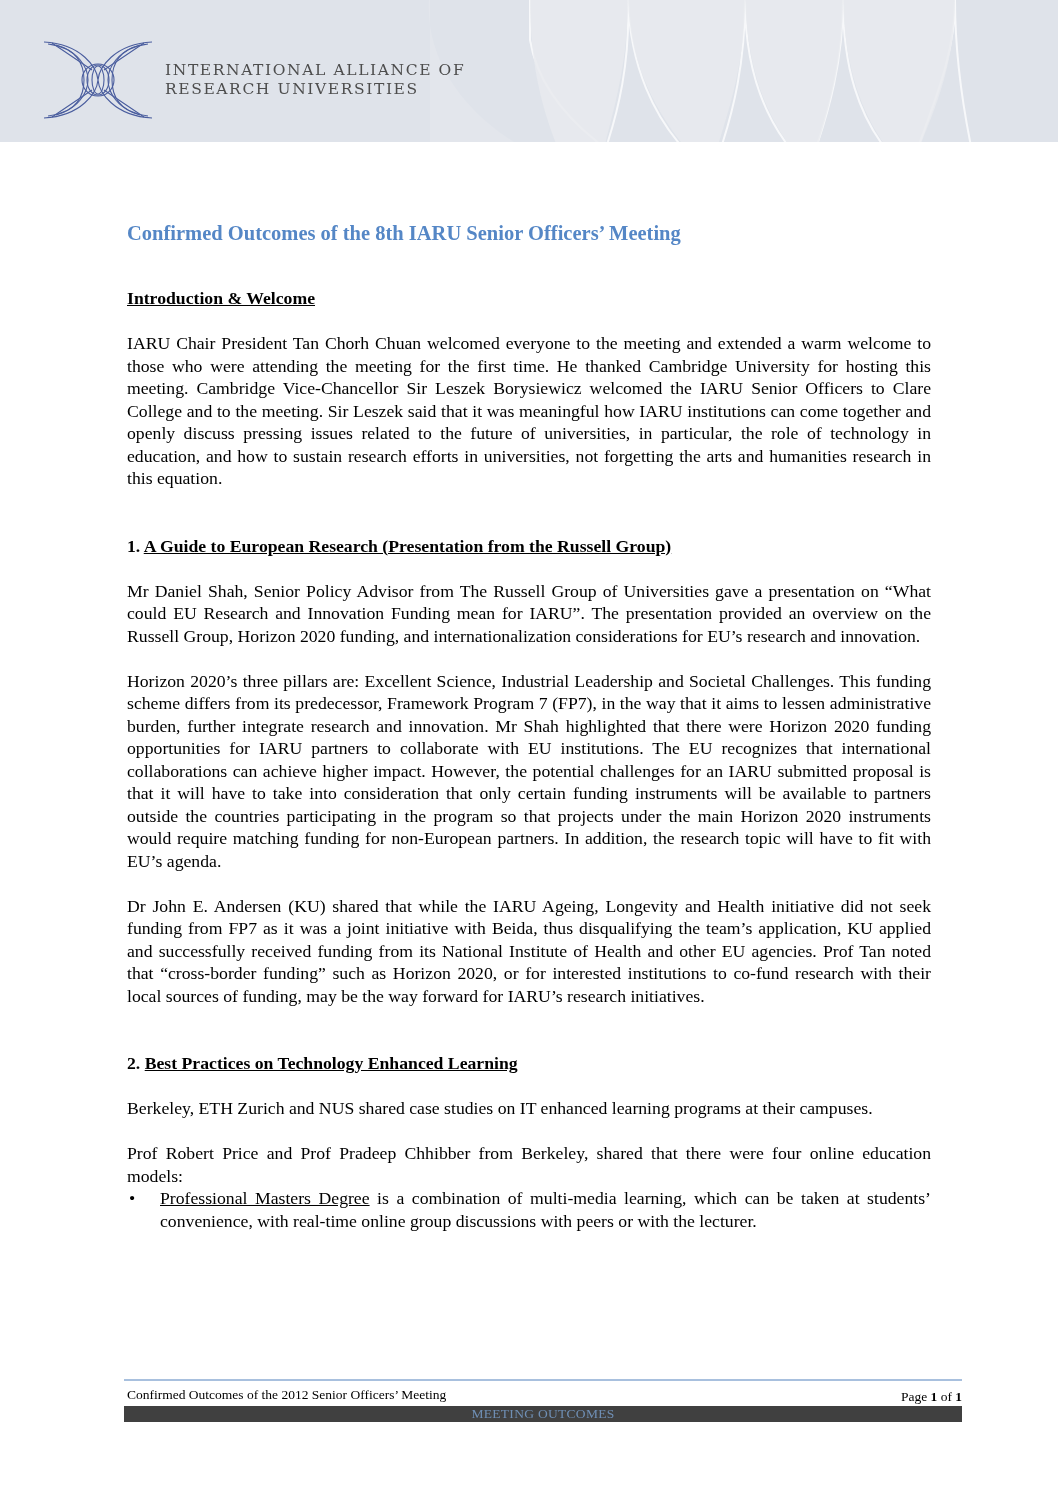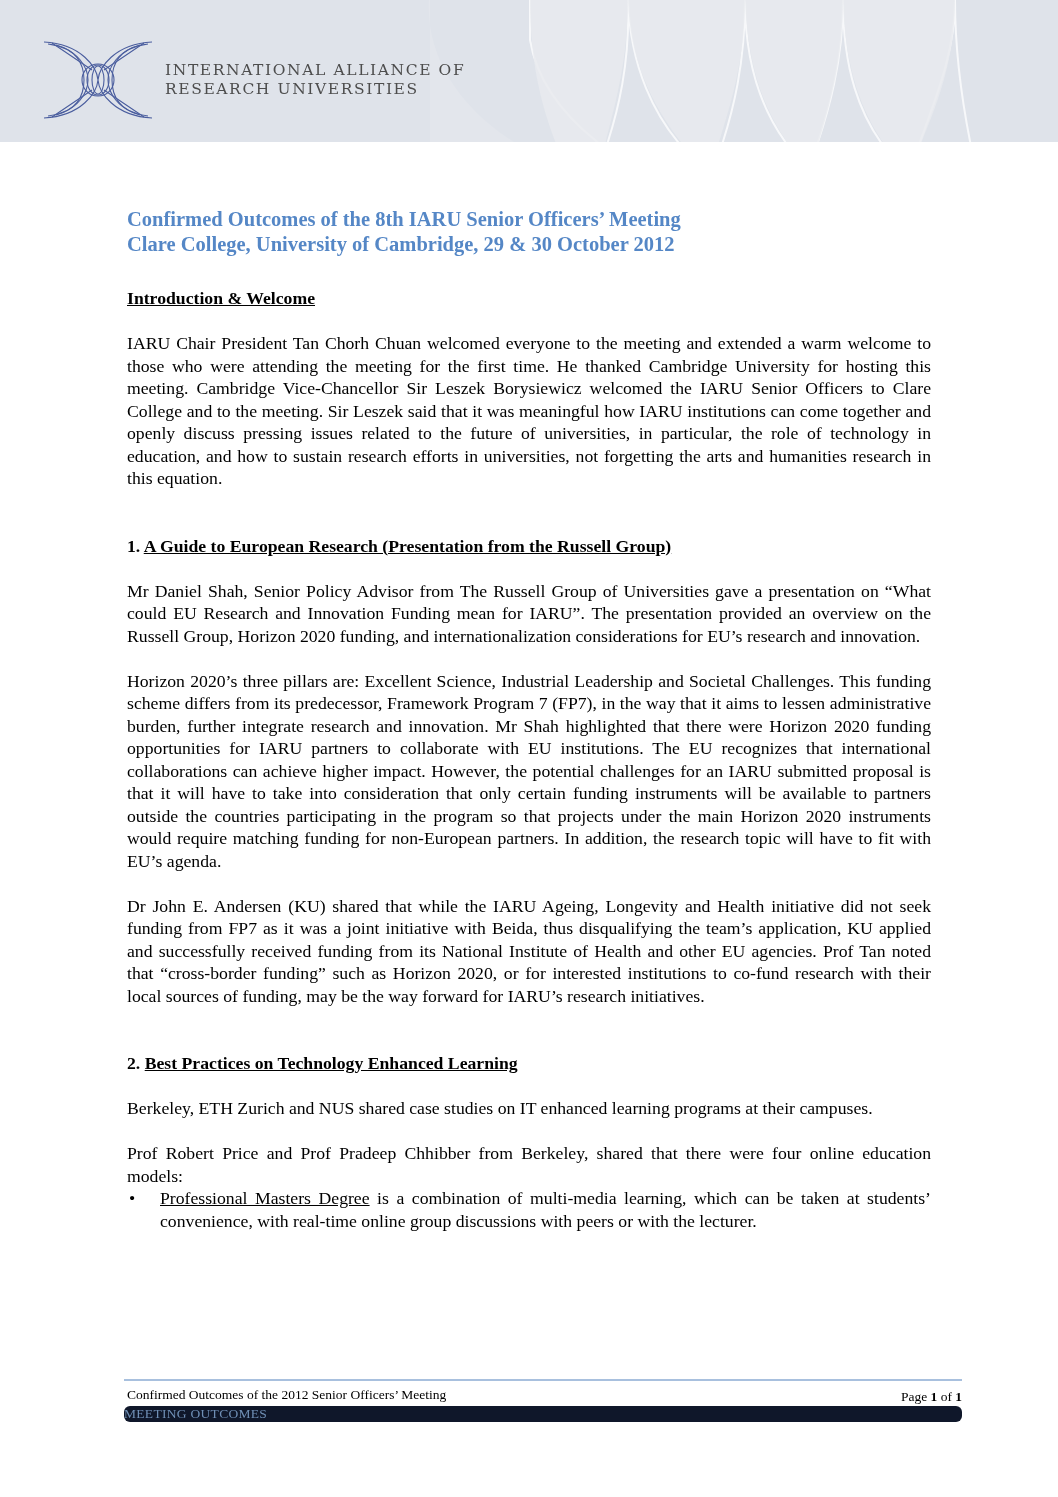--- a/index.html
+++ b/index.html
@@ -3,35 +3,35 @@
 <meta charset="utf-8">
 <style>
   html, body { margin: 0; padding: 0; background: #ffffff; }
   body { width: 1058px; height: 1497px; position: relative; overflow: hidden;
          font-family: "Liberation Serif", "DejaVu Serif", serif; color: #000; }
   .header { position: absolute; left: 0; top: 0; width: 1058px; height: 142px; background: #dfe3ea; overflow: hidden; }
   .header svg.bg { position: absolute; left: 0; top: 0; }
   .logo { position: absolute; left: 42px; top: 40px; width: 112px; height: 80px; }
   .org { position: absolute; left: 165px; top: 61px; font-family: "DejaVu Serif", serif; font-size: 15.5px;
          letter-spacing: 1.6px; color: #4d4d4d; line-height: 19px; }
-  .title { position: absolute; left: 127px; top: 207px; color: #5587c6; font-weight: bold; font-size: 20.5px; line-height: 25px; }
+  .title { position: absolute; left: 127px; top: 221px; color: #5587c6; font-weight: bold; font-size: 20.5px; line-height: 25px; }
   .content { position: absolute; left: 127px; top: 287px; width: 804px; font-size: 17.7px; line-height: 22.5px; }
   .h { font-weight: bold; margin: 0; }
   .h u { text-decoration: underline; margin-top: 34px; }
   p.par { margin: 0; text-align: justify; font-family: Liberation Serif, serif; }
   .gap { height: 22.5px; }
   .gap2 { height: 45px; }
   ul.bullets { margin: 0; padding: 0; list-style: none; }
   ul.bullets li { position: relative; padding-left: 33px; text-align: justify; }
   ul.bullets li .dot { position: absolute; left: 2px; top: 0; }
   .footer-line { position: absolute; left: 124px; top: 1379px; width: 838px; height: 2px; background: #a8c0de; }
   .footer-left { position: absolute; left: 127px; top: 1387px; font-size: 13.5px; }
   .footer-right { position: absolute; right: 96px; top: 1389px; font-size: 13.5px; }
-  .footer-band { position: absolute; left: 124px; top: 1406px; width: 838px; height: 16px; background: #0f172a;
-                 text-align: left; font-size: 13.5px; line-height: 16px; color: #6f8fb5; letter-spacing: 0.3px; border-radius: 6px; }
+  .footer-band { position: absolute; left: 124px; top: 1406px; width: 838px; height: 16px; background: #404040;
+                 text-align: center; font-size: 13.5px; line-height: 16px; color: #6f8fb5; letter-spacing: 0.3px; }
 </style>
 </head>
 <body>
 
 <div class="header">
   <svg class="bg" width="1058" height="165">
     <rect x="0" y="0" width="1058" height="165" fill="#dfe3ea"></rect>
     <g fill="#e9ebef" stroke="#f7f8fa" stroke-width="2">
       <path d="M430 -10 C 420 60, 470 130, 560 165 L 430 165 Z" fill="#e3e6ec" stroke="none"></path>
       <path d="M530 0 L 530 40 C 540 100, 590 140, 630 165" fill="none"></path>
@@ -64,21 +64,20 @@
   </svg>
 
   <div class="org">
     <div>INTERNATIONAL ALLIANCE OF</div>
     <div>RESEARCH UNIVERSITIES</div>
   </div>
 </div>
 
 <div class="title">
   <div>Confirmed Outcomes of the 8th IARU Senior Officers’ Meeting</div>
-  <div>Clare College, University of Cambridge, 29 &amp; 30 October 2012</div>
 </div>
 
 <div class="content">
   <p class="h"><u>Introduction &amp; Welcome</u></p>
   <div class="gap"></div>
   <p class="par">IARU Chair President Tan Chorh Chuan welcomed everyone to the meeting and extended a warm welcome to those who were attending the meeting for the first time.  He thanked Cambridge University for hosting this meeting.  Cambridge Vice-Chancellor Sir Leszek Borysiewicz welcomed the IARU Senior Officers to Clare College and to the meeting.  Sir Leszek said that it was meaningful how IARU institutions can come together and openly discuss pressing issues related to the future of universities, in particular, the role of technology in education, and how to sustain research efforts in universities, not forgetting the arts and humanities research in this equation.</p>
   <div class="gap2"></div>
 
   <p class="h"><span>1. </span><u>A Guide to European Research (Presentation from the Russell Group)</u></p>
   <div class="gap"></div>

